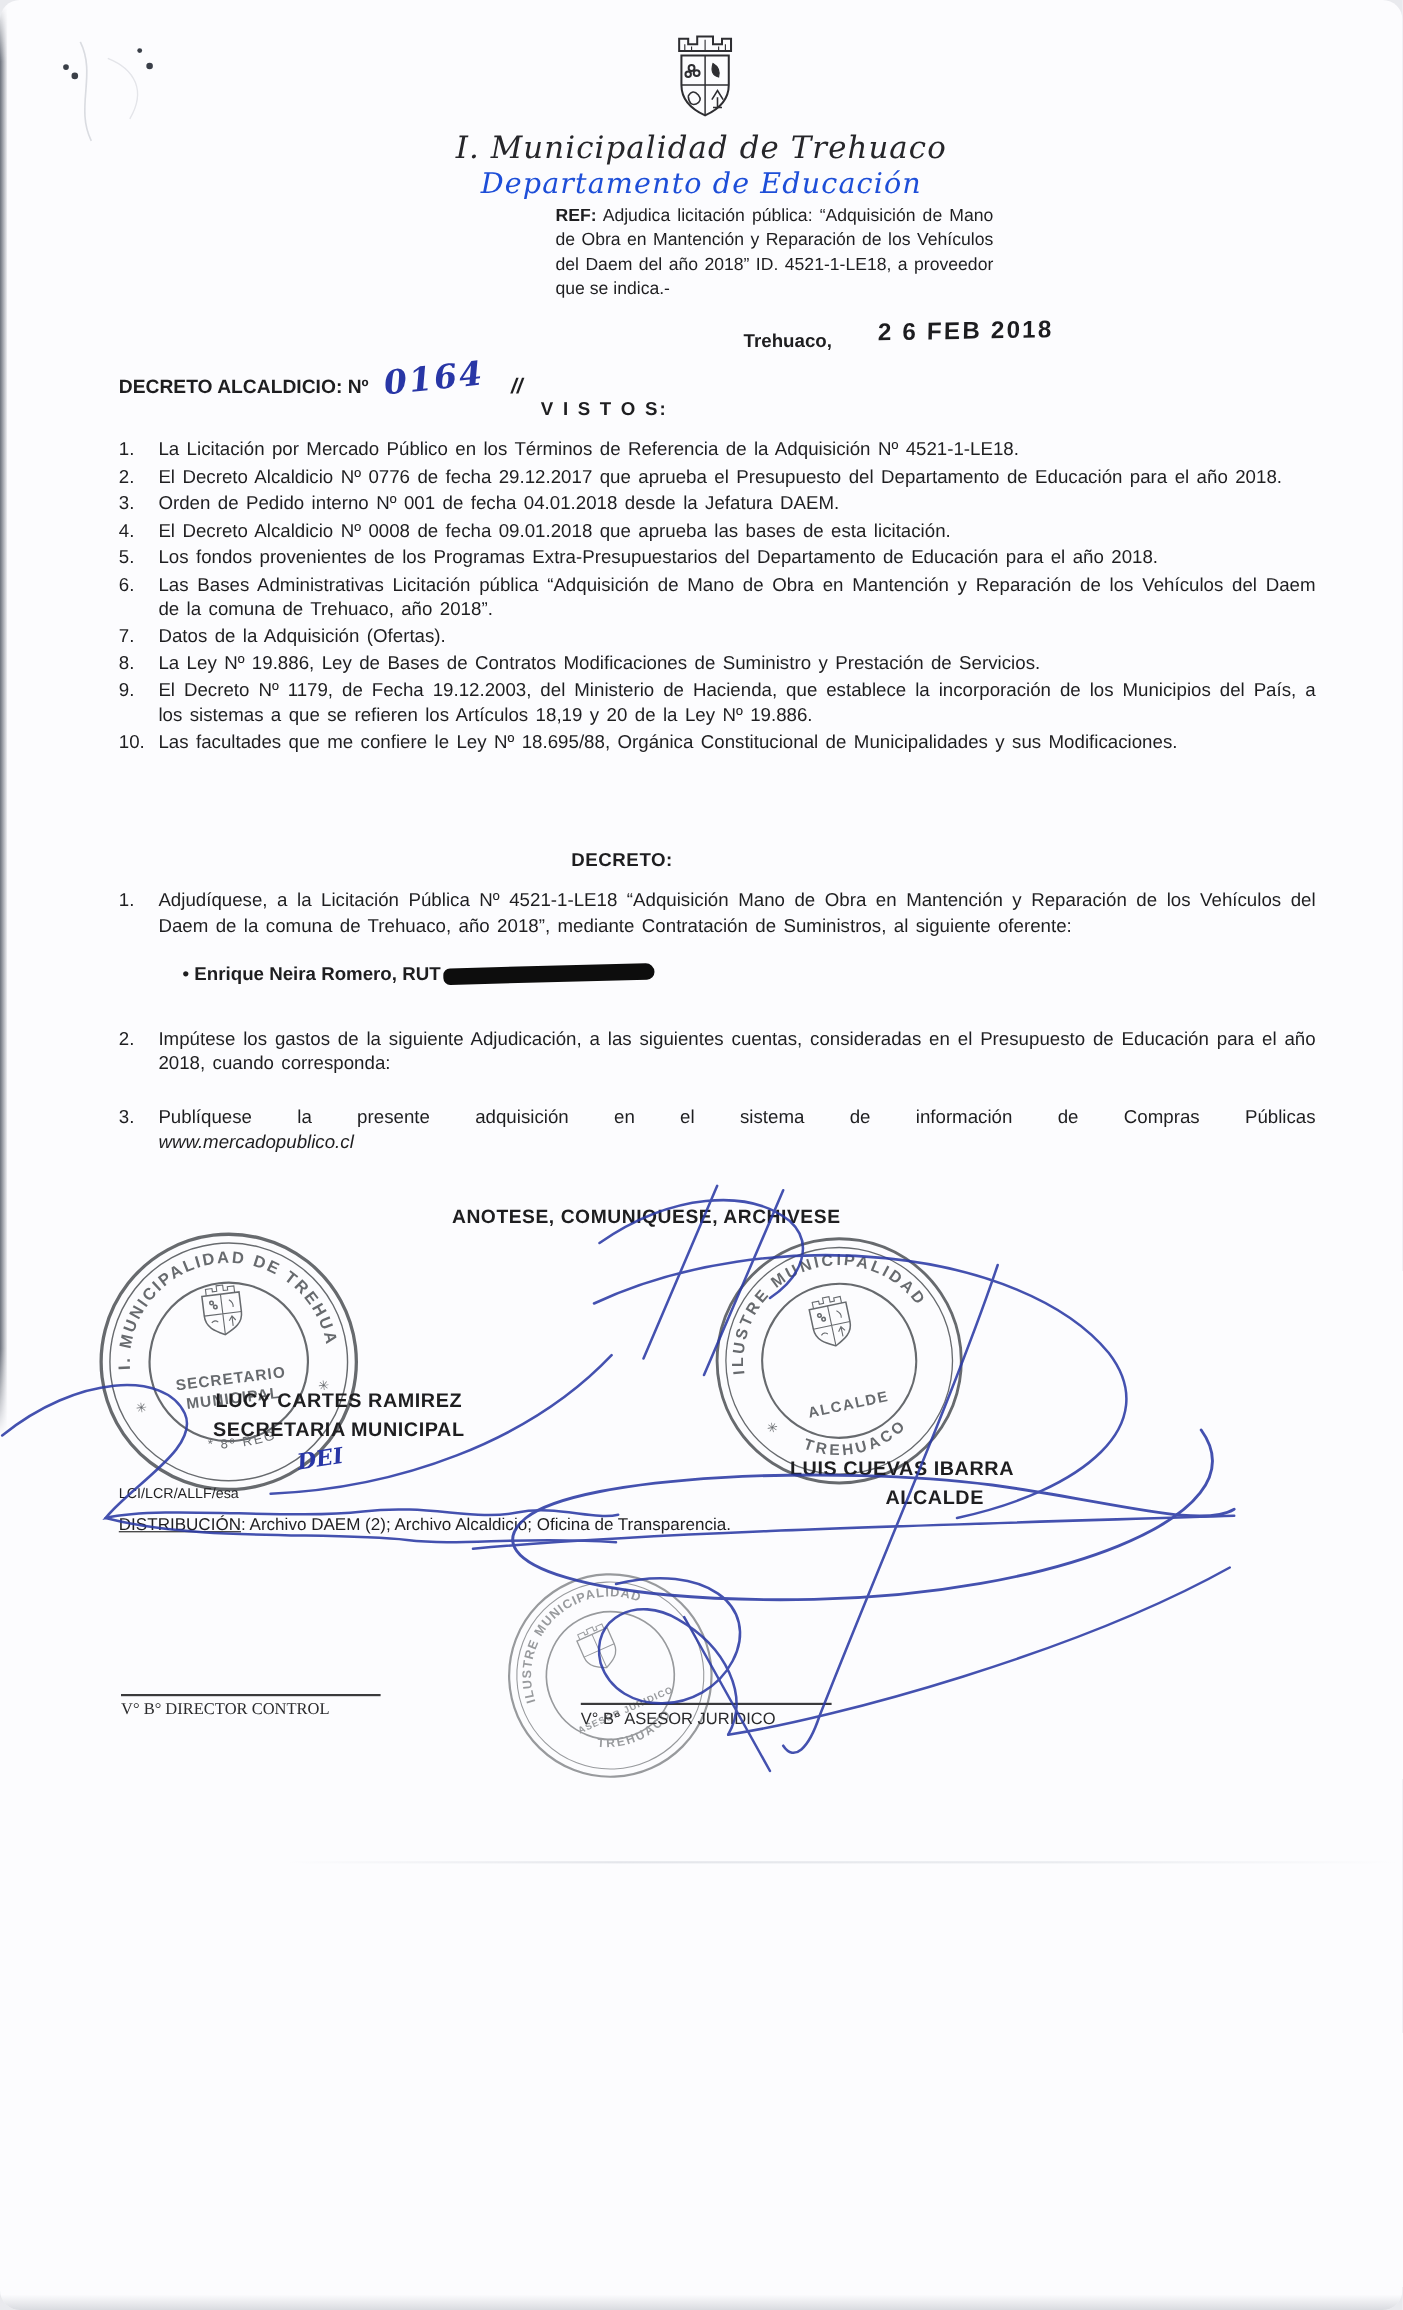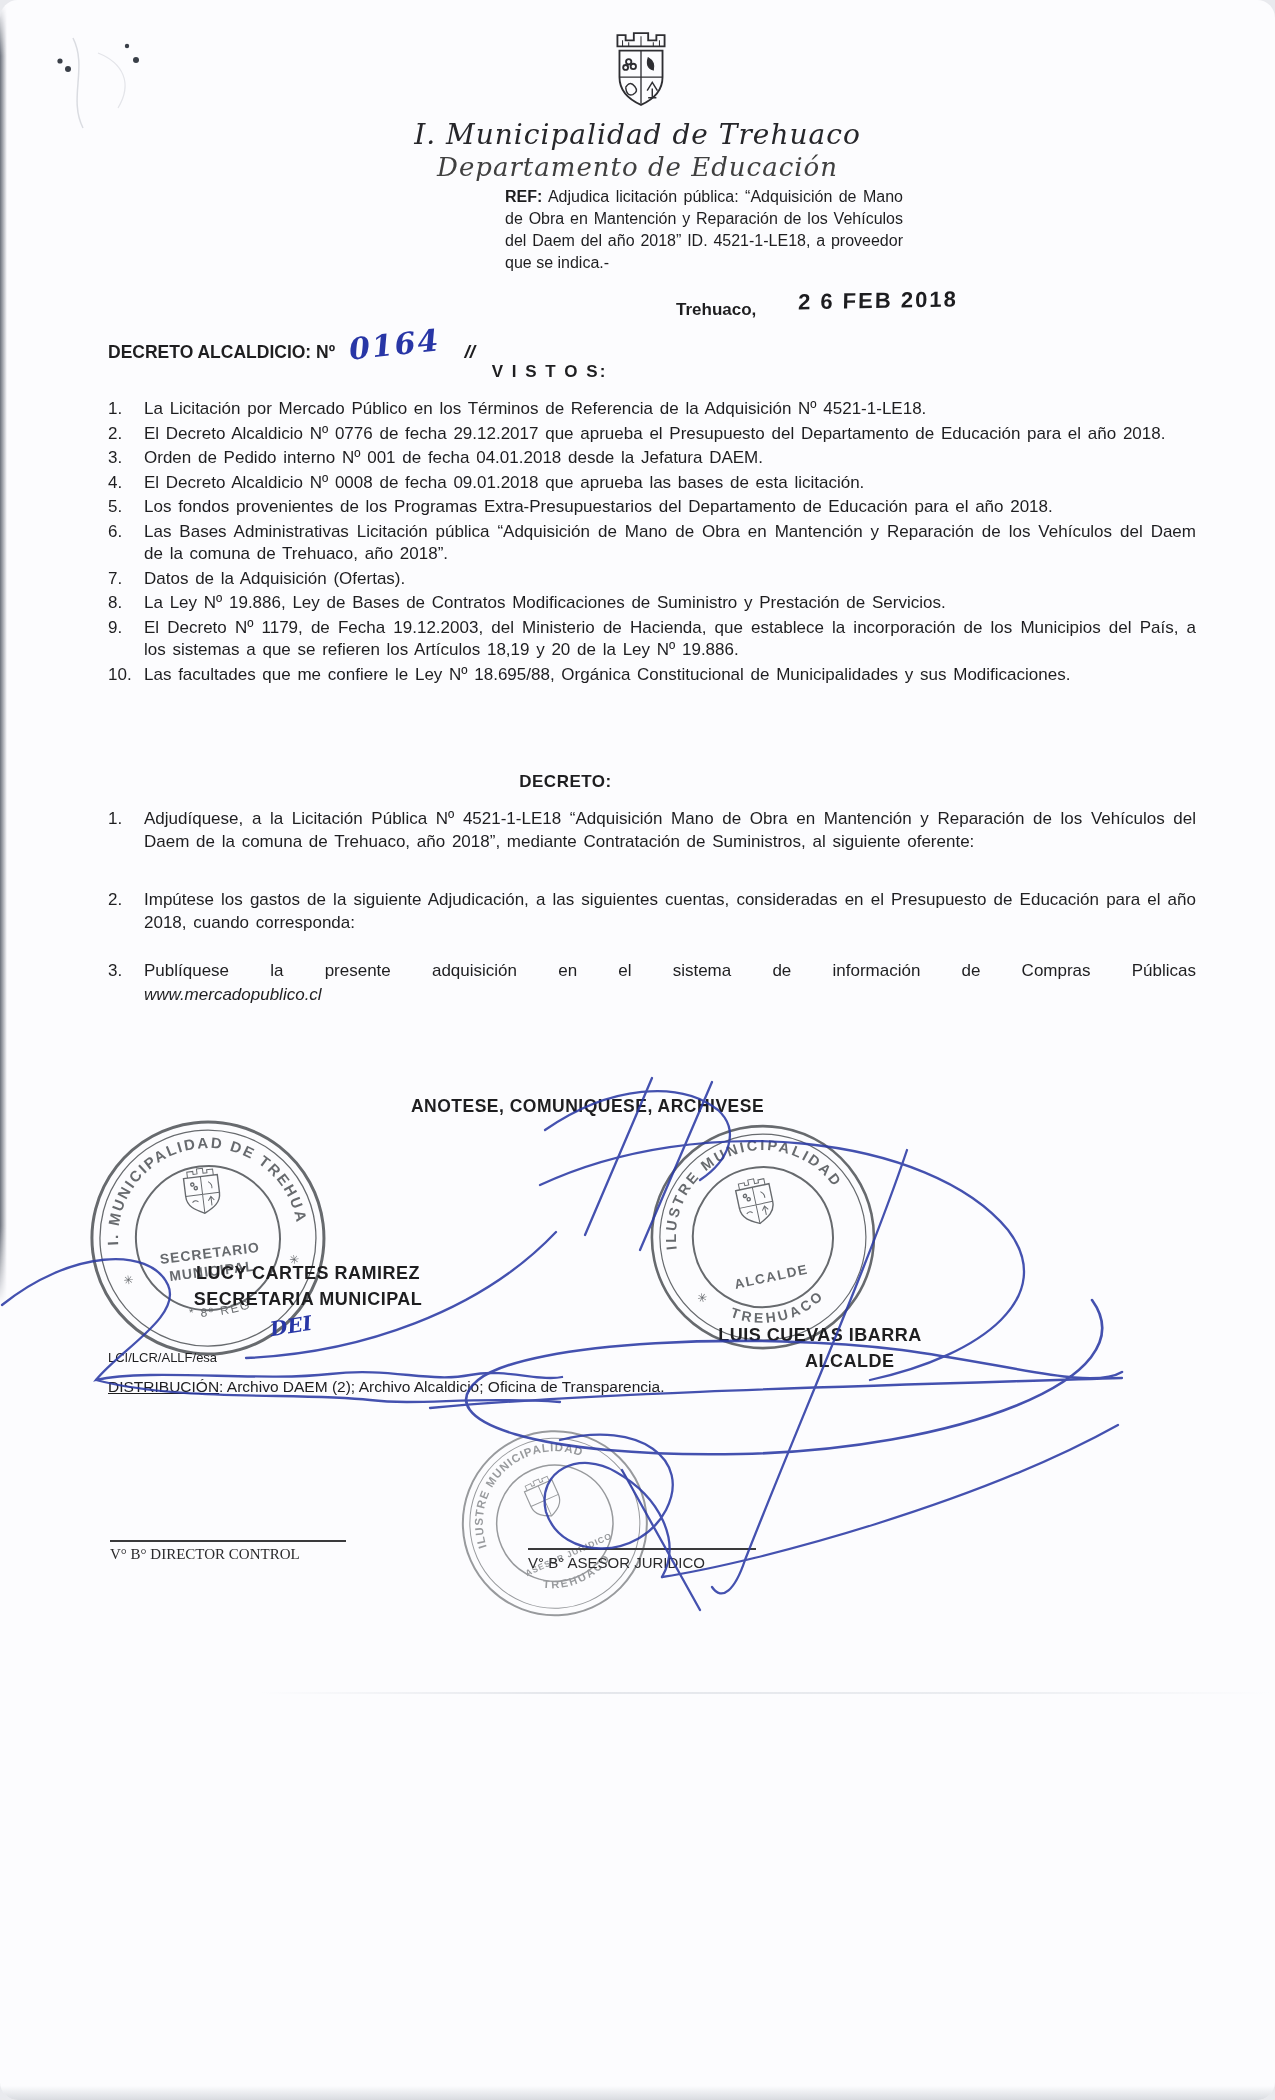--- a/index.html
+++ b/index.html
@@ -14,21 +14,21 @@
             mask-image:linear-gradient(to bottom,transparent,black 4%,black 94%,transparent);}
   .crease{left:260px;top:1692px;width:1010px;height:2px;
     background:linear-gradient(to right,transparent,#e4e6eb 30%,#eaecf0 70%,transparent);}
   .bottom-shadow{left:0;top:2086px;width:1275px;height:14px;
     background:linear-gradient(to bottom,transparent,#d9dbe0);}
 
   
   .org1{left:0;top:118px;width:1275px;text-align:center;font-family:"DejaVu Serif",serif;
         font-style:italic;font-size:28px;color:#26262a;letter-spacing:1px;}
   .org2{left:0;top:152px;width:1275px;text-align:center;font-family:"DejaVu Serif",serif;
-        font-style:italic;font-size:26px;color:#404040;letter-spacing:1px;}
+        font-style:italic;font-size:26px;color:#1d4ed8;letter-spacing:1px;}
   .refblock{left:505px;top:186px;width:398px;font-size:16px;line-height:22px;text-align:justify;}
   .refblock b{font-weight:bold;}
   .placeline{left:676px;top:300px;font-size:17px;font-weight:bold;}
   .datestamp{left:798px;top:288px;font-size:22px;font-weight:bold;color:#1d1d20;
              letter-spacing:2px;transform:rotate(-1deg) skewX(-2deg);}
 
   .decree-line{left:108px;top:330px;font-size:17.5px;font-weight:bold;white-space:nowrap;}
   .hand-num{display:inline-block;margin-left:14px;font-family:"DejaVu Serif",serif;
             font-style:italic;font-weight:bold;font-size:30px;color:#2836a6;
             transform:rotate(-6deg);position:relative;top:-3px;letter-spacing:2px;}
@@ -175,20 +175,21 @@
       </div>
   </div>
 
   <div class="abs decreto-title">DECRETO:</div>
 
   <div class="abs list2">
     <div class="li">
         <span class="n">1.</span>
         <div class="t">Adjudíquese, a la Licitación Pública Nº 4521-1-LE18 “Adquisición Mano de Obra en Mantención y Reparación de los Vehículos del Daem de la comuna de Trehuaco, año 2018”, mediante Contratación de Suministros, al siguiente oferente:</div>
       </div>
+    <div class="bullet-row"><span>•</span> <span>Enrique Neira Romero, RUT</span><span class="redact"></span></div>
     <div class="li gap-before">
         <span class="n">2.</span>
         <div class="t">Impútese los gastos de la siguiente Adjudicación, a las siguientes cuentas, consideradas en el Presupuesto de Educación para el año 2018, cuando corresponda:</div>
       </div>
     <div class="li gap-before2">
         <span class="n">3.</span>
       <div class="t">
         <div class="just-line">Publíquese la presente adquisición en el sistema de información de Compras Públicas</div>
         <div class="url">www.mercadopublico.cl</div>
       </div>

